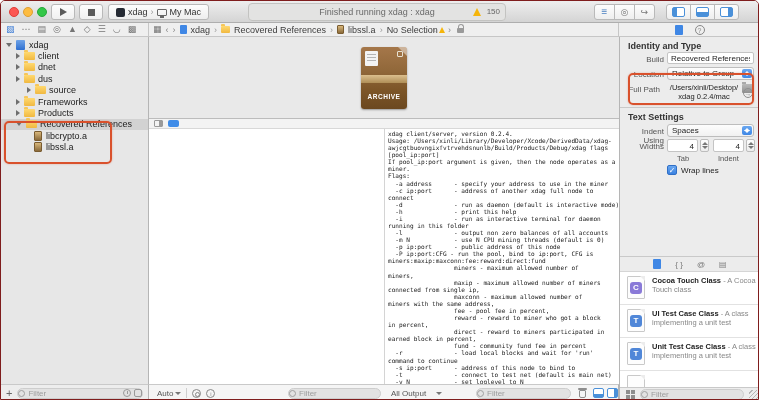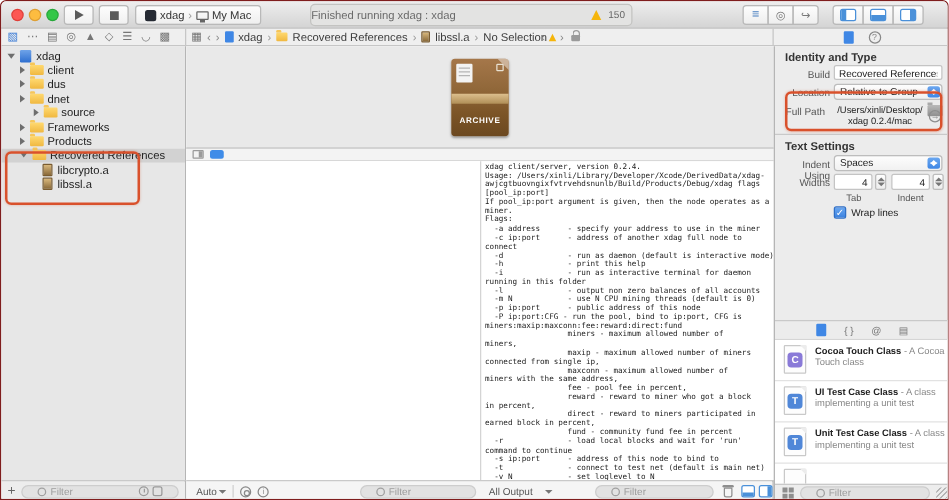--- a/index.html
+++ b/index.html
@@ -20,21 +20,21 @@
   .chip.stop { left:78px; width:24px; }
   .glyph-play { width:0; height:0; border-left:7px solid #5a5a5a; border-top:4px solid transparent; border-bottom:4px solid transparent; }
   .glyph-stop { width:7px; height:7px; background:#5a5a5a; }
   .scheme { position:absolute; left:107px; top:3px; height:16px; padding:0 7px; background:linear-gradient(#fdfdfd,#eeeeee);
     border:1px solid #b9b9b9; border-radius:3px; display:flex; align-items:center; gap:3px; font-size:9px; color:#333; }
   .appicon { width:9px; height:9px; background:#252a33; border-radius:2px; }
   .mon { width:10px; height:7px; border:1px solid #666; border-radius:1px; position:relative; }
   .mon::after { content:""; position:absolute; bottom:-3px; left:2px; width:4px; height:2px; background:#666; }
   .crumbsep { color:#999; font-size:9px; }
   .statusbox { position:absolute; left:247px; top:2px; width:258px; height:18px; background:#e3e3e2;
-    border:1px solid #c3c3c1; border-radius:4px; display:flex; align-items:center; justify-content:flex-start; }
+    border:1px solid #c3c3c1; border-radius:4px; display:flex; align-items:center; justify-content:center; }
   .statustext { font-size:9px; color:#6a6a6a; }
   .warnbadge { position:absolute; right:5px; top:3px; display:flex; align-items:center; gap:6px; font-size:8px; color:#666; }
   .tri-warn { width:0; height:0; border-left:4px solid transparent; border-right:4px solid transparent; border-bottom:8px solid #f5b50b; }
   .editorgroup { position:absolute; left:593px; top:3px; display:flex; }
   .editorgroup .chip2 { width:21px; height:16px; background:linear-gradient(#fdfdfd,#eeeeee); border:1px solid #b9b9b9;
     display:flex; align-items:center; justify-content:center; margin-left:-1px; font-size:9px; color:#777; }
   .editorgroup .chip2:first-child { border-radius:3px 0 0 3px; margin-left:0; }
   .editorgroup .chip2:last-child { border-radius:0 3px 3px 0; }
   .ic-lines { color:#4a7fc0; font-size:10px; line-height:10px; }
   .togglegroup { position:absolute; left:666px; top:3px; display:flex; }
@@ -75,21 +75,21 @@
   .fold::before { content:""; position:absolute; top:-2px; left:0; width:4px; height:2px; background:#f6c659; border-radius:1px 1px 0 0; }
   .projicon { width:9px; height:10px; background:linear-gradient(#6fa3e8,#2e6fd0); border-radius:1px; margin-right:4px; flex:none; }
   .aricon { width:8px; height:10px; background:linear-gradient(#d9b87c,#8a6a3a); border:0.5px solid #7a5c30; border-radius:1px; margin-right:4px; flex:none; }
 
   
   .botbar { position:absolute; top:383px; height:17px; background:#ededed; border-top:1px solid #c9c9c9;
     display:flex; align-items:center; font-size:8px; color:#555; }
   .botbar.nav { left:0; width:148px; border-right:1px solid #b5b5b5; }
   .botbar.debug { left:148px; width:470px; background:#f5f5f5; border-right:1px solid #b5b5b5; }
   .pill { height:11px; background:#e2e2e2; border:1px solid #cdcdcd; border-radius:6px; display:flex; align-items:center;
-    padding:0 12px; gap:3px; }
+    padding:0 0; gap:3px; }
   .pill input { border:none; background:transparent; outline:none; width:100%; font-size:8px; color:#555;
     font-family:"Liberation Sans",sans-serif; }
   .pill input::placeholder { color:#9d9d9d; }
   .fcirc { width:7px; height:7px; border:1px solid #a0a0a0; border-radius:50%; flex:none; }
   .clockic { width:8px; height:8px; border:1px solid #9a9a9a; border-radius:50%; position:relative; flex:none; }
   .clockic::after { content:""; position:absolute; left:3px; top:1px; width:1px; height:3px; background:#9a9a9a; }
   .sqic { width:8px; height:8px; border:1px solid #9a9a9a; border-radius:2px; flex:none; }
   .caret-down { width:0; height:0; border-left:3px solid transparent; border-right:3px solid transparent; border-top:3px solid #777; margin-left:2px; }
   .vsep { width:1px; height:10px; background:#cfcfcf; margin:0 5px; }
   .infoic { width:9px; height:9px; border:1px solid #888; border-radius:50%; font-size:6px; color:#888; text-align:center; line-height:8px; }
@@ -273,26 +273,26 @@
       <span>xdag</span>
     </div>
     <div class="trow ind1">
       <span class="disc"></span>
       <span class="fold"></span>
       <span>client</span>
     </div>
     <div class="trow ind1">
       <span class="disc"></span>
       <span class="fold"></span>
-      <span>dus</span>
+      <span>dnet</span>
     </div>
     <div class="trow ind1">
       <span class="disc"></span>
       <span class="fold"></span>
-      <span>dnet</span>
+      <span>dus</span>
     </div>
     <div class="trow ind2">
       <span class="disc"></span>
       <span class="fold"></span>
       <span>source</span>
     </div>
     <div class="trow ind1">
       <span class="disc"></span>
       <span class="fold"></span>
       <span>Frameworks</span>

